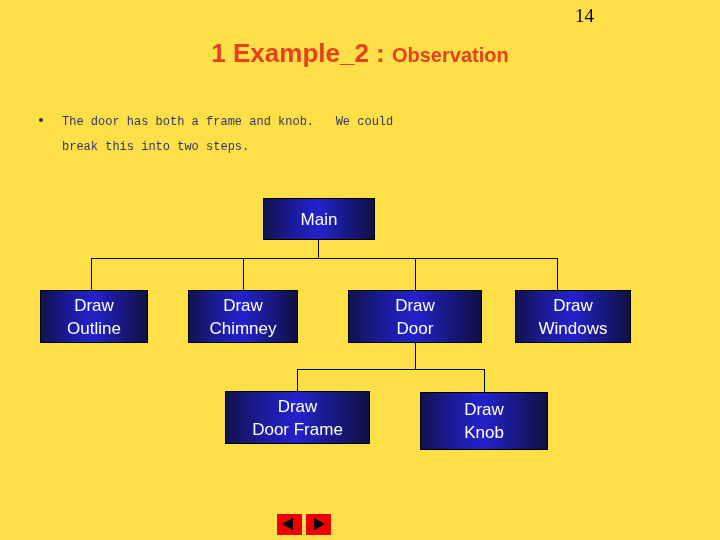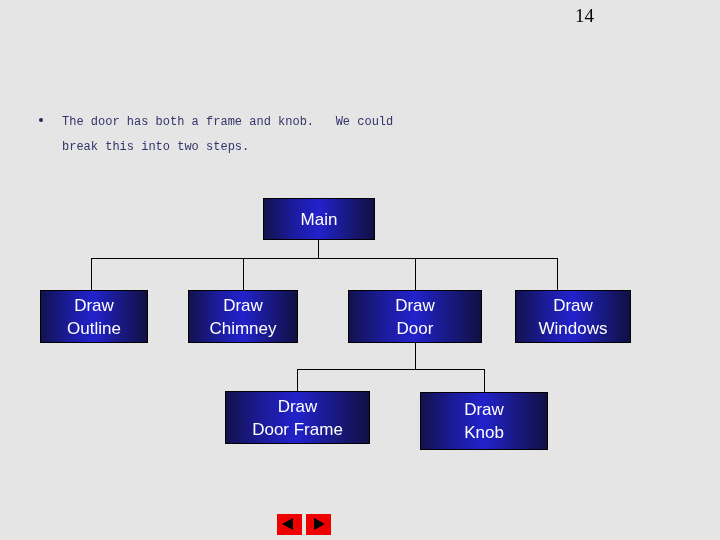--- a/index.html
+++ b/index.html
@@ -4,21 +4,21 @@
 <style>
   html, body {
     margin: 0;
     padding: 0;
     background: #ffffff;
   }
   #slide {
     position: relative;
     width: 720px;
     height: 540px;
-    background: #e5e5e5;
+    background: #fde047;
     overflow: hidden;
     font-family: "Liberation Sans", sans-serif;
   }
 
   
   .page-number {
     position: absolute;
     left: 575px;
     top: 6px;
     font-family: "Liberation Serif", serif;
@@ -136,20 +136,23 @@
     border-left: 11px solid #000000;
   }
 </style>
 </head>
 <body>
 
 <div id="slide">
 
   <div class="page-number">14</div>
 
+  <div class="title-block">
+    <span class="title-main">1 Example_2 : </span><span class="title-sub">Observation</span>
+  </div>
 
   <div class="bullet-row">
     <span class="bullet-dot"></span>
     <div class="bullet-text">The door has both a frame and knob.   We could
 break this into two steps.</div>
   </div>
 
   <div class="chart">
 
     <div class="line line-v" style="left:318px; top:240px; height:19px;"></div>

